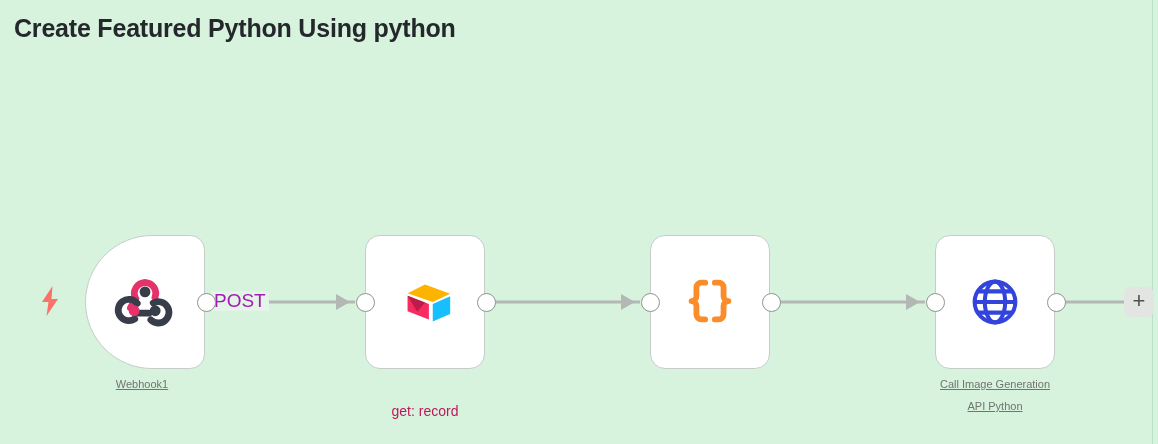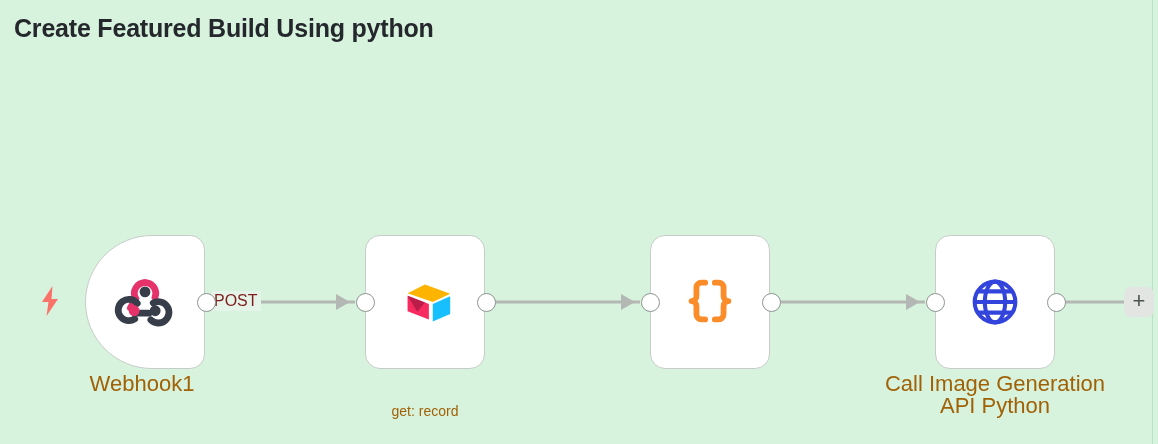--- a/index.html
+++ b/index.html
@@ -82,40 +82,41 @@
     border-radius: 50%;
     background: #ffffff;
     border: 1.6px solid #8d9590;
     box-sizing: border-box;
   }
 
   
   .caption {
     position: absolute;
     text-align: center;
-    color: #a16207;
-    font-size: 22px;
+    color: #737373;
+    font-size: 11px;
     line-height: 22px;
     white-space: pre-line;
+    text-decoration: underline;
   }
   .sublabel {
     position: absolute;
     text-align: center;
-    color: #a16207;
+    color: #be185d;
     font-size: 14px;
     line-height: 18px;
   }
 
   
   #edge-label-post {
     position: absolute;
     left: 211px;
     top: 291px;
-    font-size: 16px;
-    color: #7f1d1d;
+    font-size: 19px;
+    color: #a21caf;
     background: #e4f4e9;
     padding: 0 3px;
     line-height: 20px;
   }
 
   
   #trigger-bolt {
     position: absolute;
     left: 38px;
     top: 286px;
@@ -140,21 +141,21 @@
     cursor: pointer;
   }
 </style>
 </head>
 <body>
 
 <div id="canvas">
 
   <div id="right-edge-rule"></div>
 
-  <div id="workflow-title">Create Featured Build Using python</div>
+  <div id="workflow-title">Create Featured Python Using python</div>
 
   <svg id="edges" viewBox="0 0 1158 444" xmlns="http://www.w3.org/2000/svg">
     <g stroke="#b3b8b4" stroke-width="3" fill="none">
       <line x1="212" y1="302" x2="355" y2="302"></line>
       <line x1="495" y1="302" x2="640" y2="302"></line>
       <line x1="780" y1="302" x2="925" y2="302"></line>
       <line x1="1065" y1="302" x2="1127" y2="302"></line>
     </g>
     <g fill="#b3b8b4">
       <polygon points="336,294 350,302 336,310"></polygon>

